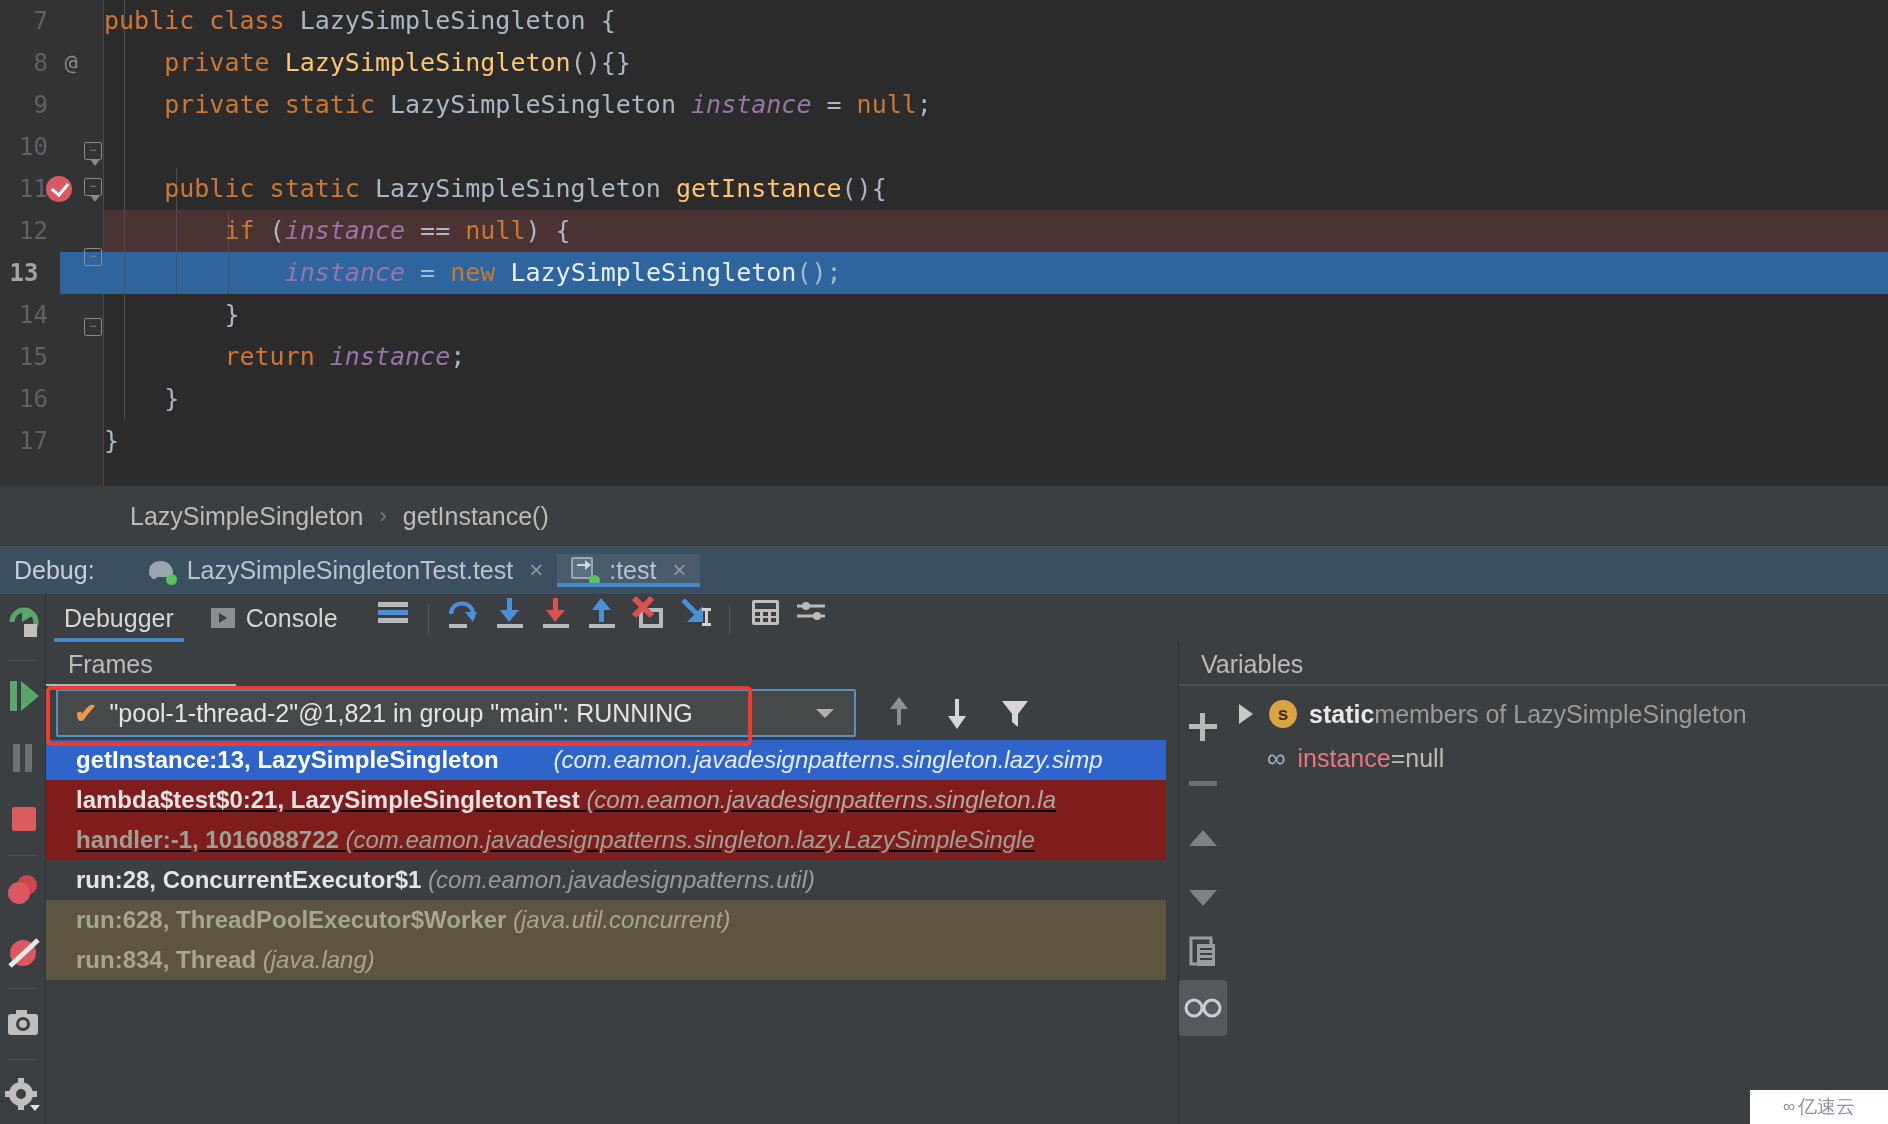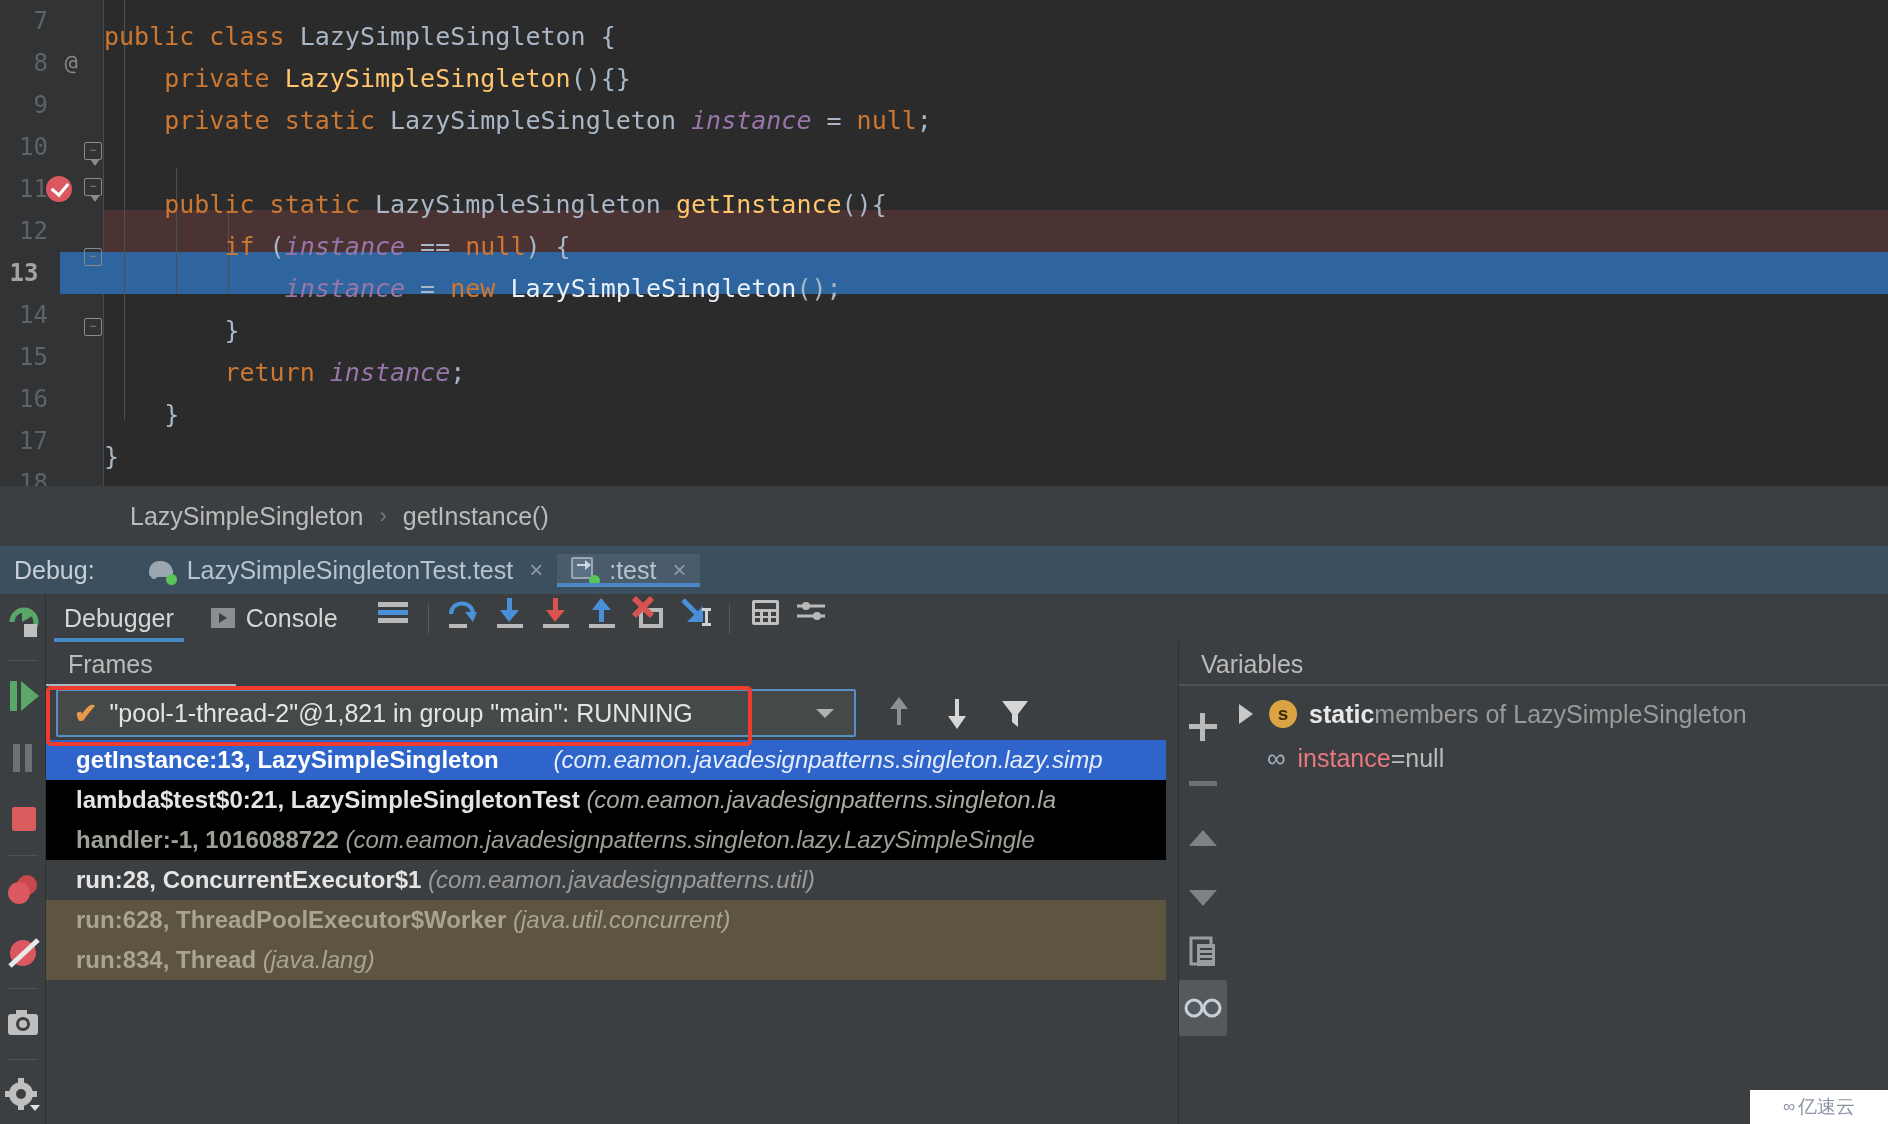--- a/index.html
+++ b/index.html
@@ -23,21 +23,21 @@
   }
   .crow .ln {
     position:absolute; left:0; top:0; width:48px; text-align:right;
     color:#606366; font-size:24px;
   }
   .crow.cur .ln { color:#a4a3a3; font-weight:bold;text-align:center; }
   .crow .gutter-ann {
     position:absolute; left:56px; top:0; width:30px; text-align:center;
     color:#8a8a8a; font-size:22px;
   }
-  .crow .txt { position:absolute; left:104px; top:16px; }
+  .crow .txt { position:absolute; left:104px; top:0; }
   .gutter-bg {
     position:absolute; left:0; top:0; width:104px; height:486px;
     background:#313335; border-right:1px solid #4b4b4b;
   }
   .editor-body-bg {
     position:absolute; left:104px; top:0; width:1784px; height:486px;
     background:#2b2b2b;
   }
   .row-hl-bp { position:absolute; left:104px; width:1784px; height:42px; background:#4b3233; }
   .row-hl-exec { position:absolute; left:104px; width:1784px; height:42px; background:#2f659e; }
@@ -195,21 +195,21 @@
   }
   .thread-tools { display:flex; align-items:center; margin-left:14px; }
   .ttool { width:58px; height:48px; position:relative; }
 
   .frames-list { position:absolute; left:0; top:98px; width:1132px; height:384px; }
   .frame-row {
     height:40px; line-height:40px; padding-left:30px;
     font-size:24px; white-space:nowrap; overflow:hidden;
   }
   .frame-row.sel  { background:#2f65ca; }
-  .frame-row.lib1 { background:#000000;text-decoration:underline; }
+  .frame-row.lib1 { background:#7f1d1d;text-decoration:underline; }
   .frame-row.lib2 { background:#5d5540; }
   .frame-row.own  { background:#3c3f41; }
   .fr-name { font-weight:bold; }
   .fr-pkg  { font-style:italic; }
 
   .frames-scroll {
     position:absolute; right:0; top:98px; width:12px; height:384px; background:#3c3f41;
   }
 
   .vars-panel {
@@ -287,21 +287,20 @@
         <div class="crow"><span class="ln">8</span><span class="gutter-ann">@</span><span class="txt"><span class="p">    </span><span class="k">private </span><span class="fn">LazySimpleSingleton</span><span class="p">(){}</span></span></div>
         <div class="crow"><span class="ln">9</span><span class="txt"><span class="p">    </span><span class="k">private static </span><span class="ty">LazySimpleSingleton </span><span class="fld">instance</span><span class="p"> = </span><span class="k">null</span><span class="p">;</span></span></div>
         <div class="crow"><span class="ln">10</span><span class="txt"></span></div>
         <div class="crow"><span class="ln">11</span><span class="txt"><span class="p">    </span><span class="k">public static </span><span class="ty">LazySimpleSingleton </span><span class="fn">getInstance</span><span class="p">(){</span></span></div>
         <div class="crow"><span class="ln">12</span><span class="txt"><span class="p">        </span><span class="k">if </span><span class="p">(</span><span class="fld">instance</span><span class="p"> == </span><span class="k">null</span><span class="p">) {</span></span></div>
         <div class="crow cur"><span class="ln">13</span><span class="txt"><span class="p">            </span><span class="fld">instance</span><span class="p"> = </span><span class="k">new </span><span class="ty sel-light">LazySimpleSingleton</span><span class="p">();</span></span></div>
         <div class="crow"><span class="ln">14</span><span class="txt"><span class="p">        </span><span class="p">}</span></span></div>
         <div class="crow"><span class="ln">15</span><span class="txt"><span class="p">        </span><span class="k">return </span><span class="fld">instance</span><span class="p">;</span></span></div>
         <div class="crow"><span class="ln">16</span><span class="txt"><span class="p">    </span><span class="p">}</span></span></div>
         <div class="crow"><span class="ln">17</span><span class="txt"><span class="p">}</span></span></div>
-        <div class="crow"><span class="ln">18</span><span class="txt"></span></div>
       </div>
   </div>
 
   <div class="breadcrumb">
     <span>LazySimpleSingleton</span>
     <span class="sep">›</span>
     <span>getInstance()</span>
   </div>
 
   <div class="debug-header">

